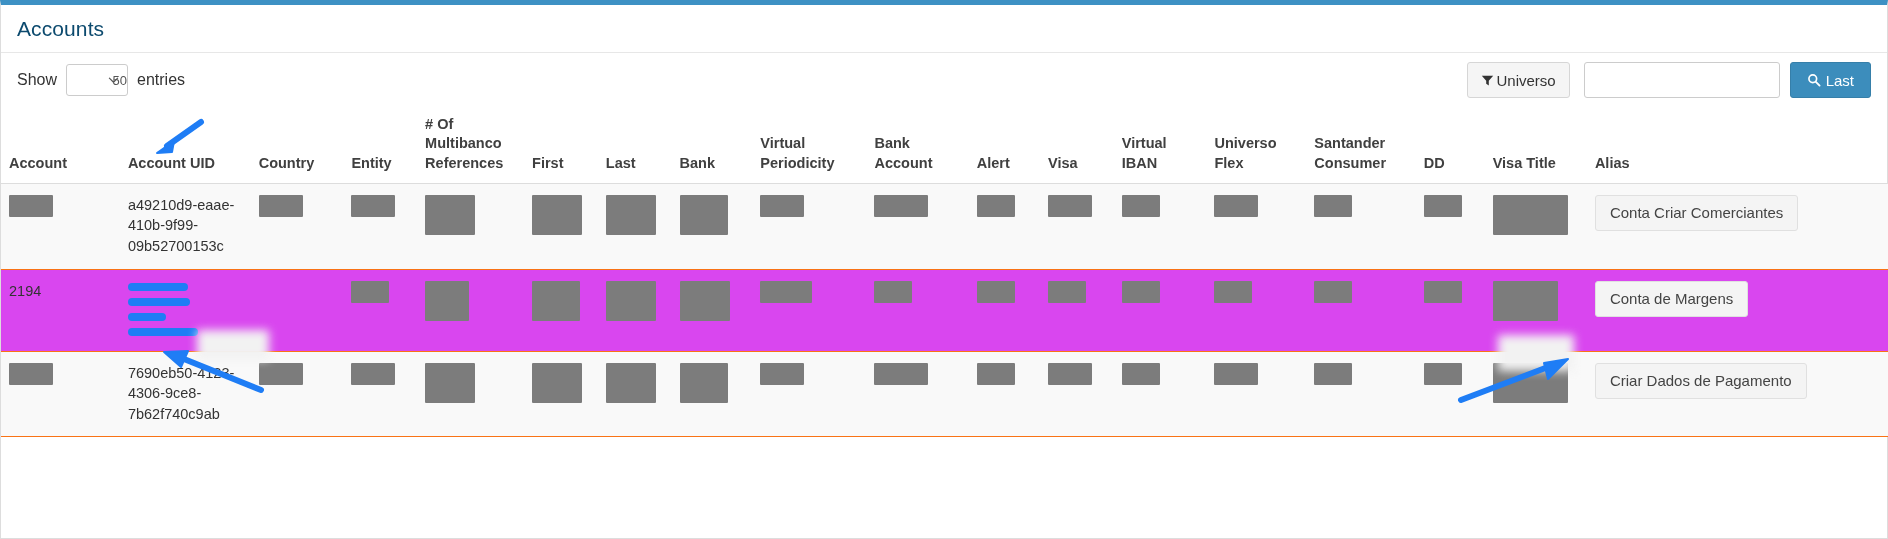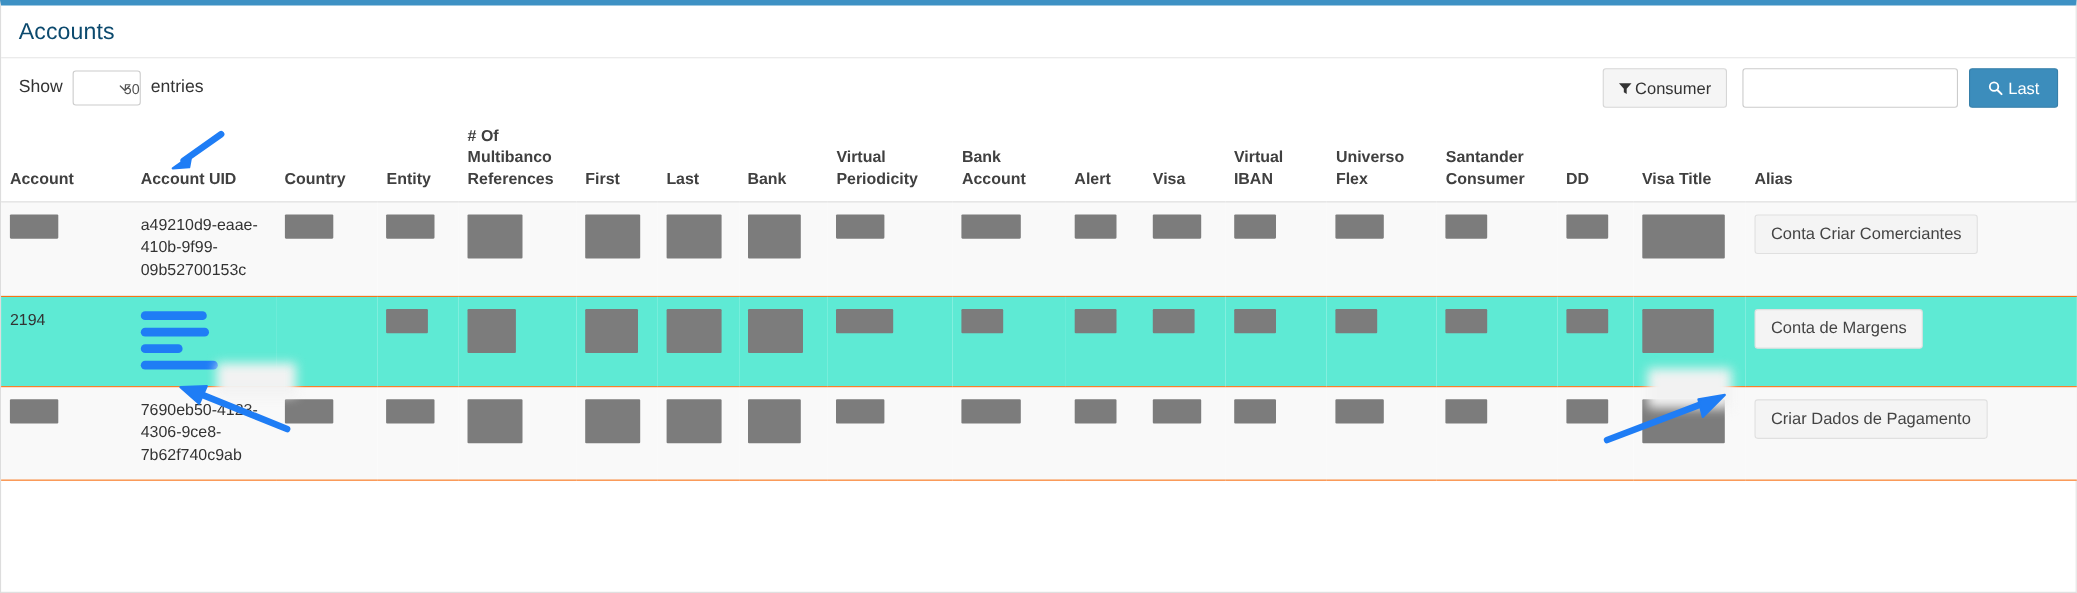--- a/index.html
+++ b/index.html
@@ -144,21 +144,21 @@
   table.dt tbody td {
     vertical-align: top;
     padding: 11px 8px 12px 8px;
     font-size: 14.5px;
     color: #333333;
     line-height: 1.42;
     border-bottom: 1px solid #f97316;
     word-break: break-word;
   }
   tr.odd td { background: #f9f9f9; }
-  tr.even td { background: #5eead4; }
+  tr.even td { background: #d946ef; }
 
   .uid { font-size: 14.5px; color: #333333; }
 
   
   .redact {
     display: block;
     background: #7c7c7c;
     height: 22px;
     border-radius: 1px;
   }
@@ -235,21 +235,21 @@
       <span>entries</span>
     </div>
 
     <div class="right-ctrls">
       <button class="btn-filters">
         <span class="funnel">
           <svg class="funnel" viewBox="0 0 16 16">
               <path d="M1 2h14l-5.4 6.2V14l-3.2-1.9V8.2z" fill="#333"></path>
             </svg>
         </span>
-        <span>Consumer</span>
+        <span>Universo</span>
       </button>
 
       <input class="search-field" type="text" placeholder="" style="">
 
       <button class="btn-apply">
         <span class="mag">
           <svg class="mag" viewBox="0 0 16 16">
               <circle cx="6.6" cy="6.6" r="4.4" fill="none" stroke="#fff" stroke-width="1.9"></circle>
               <path d="M10.1 10.1 L14.4 14.4" stroke="#fff" stroke-width="2.1" stroke-linecap="round"></path>
             </svg>

